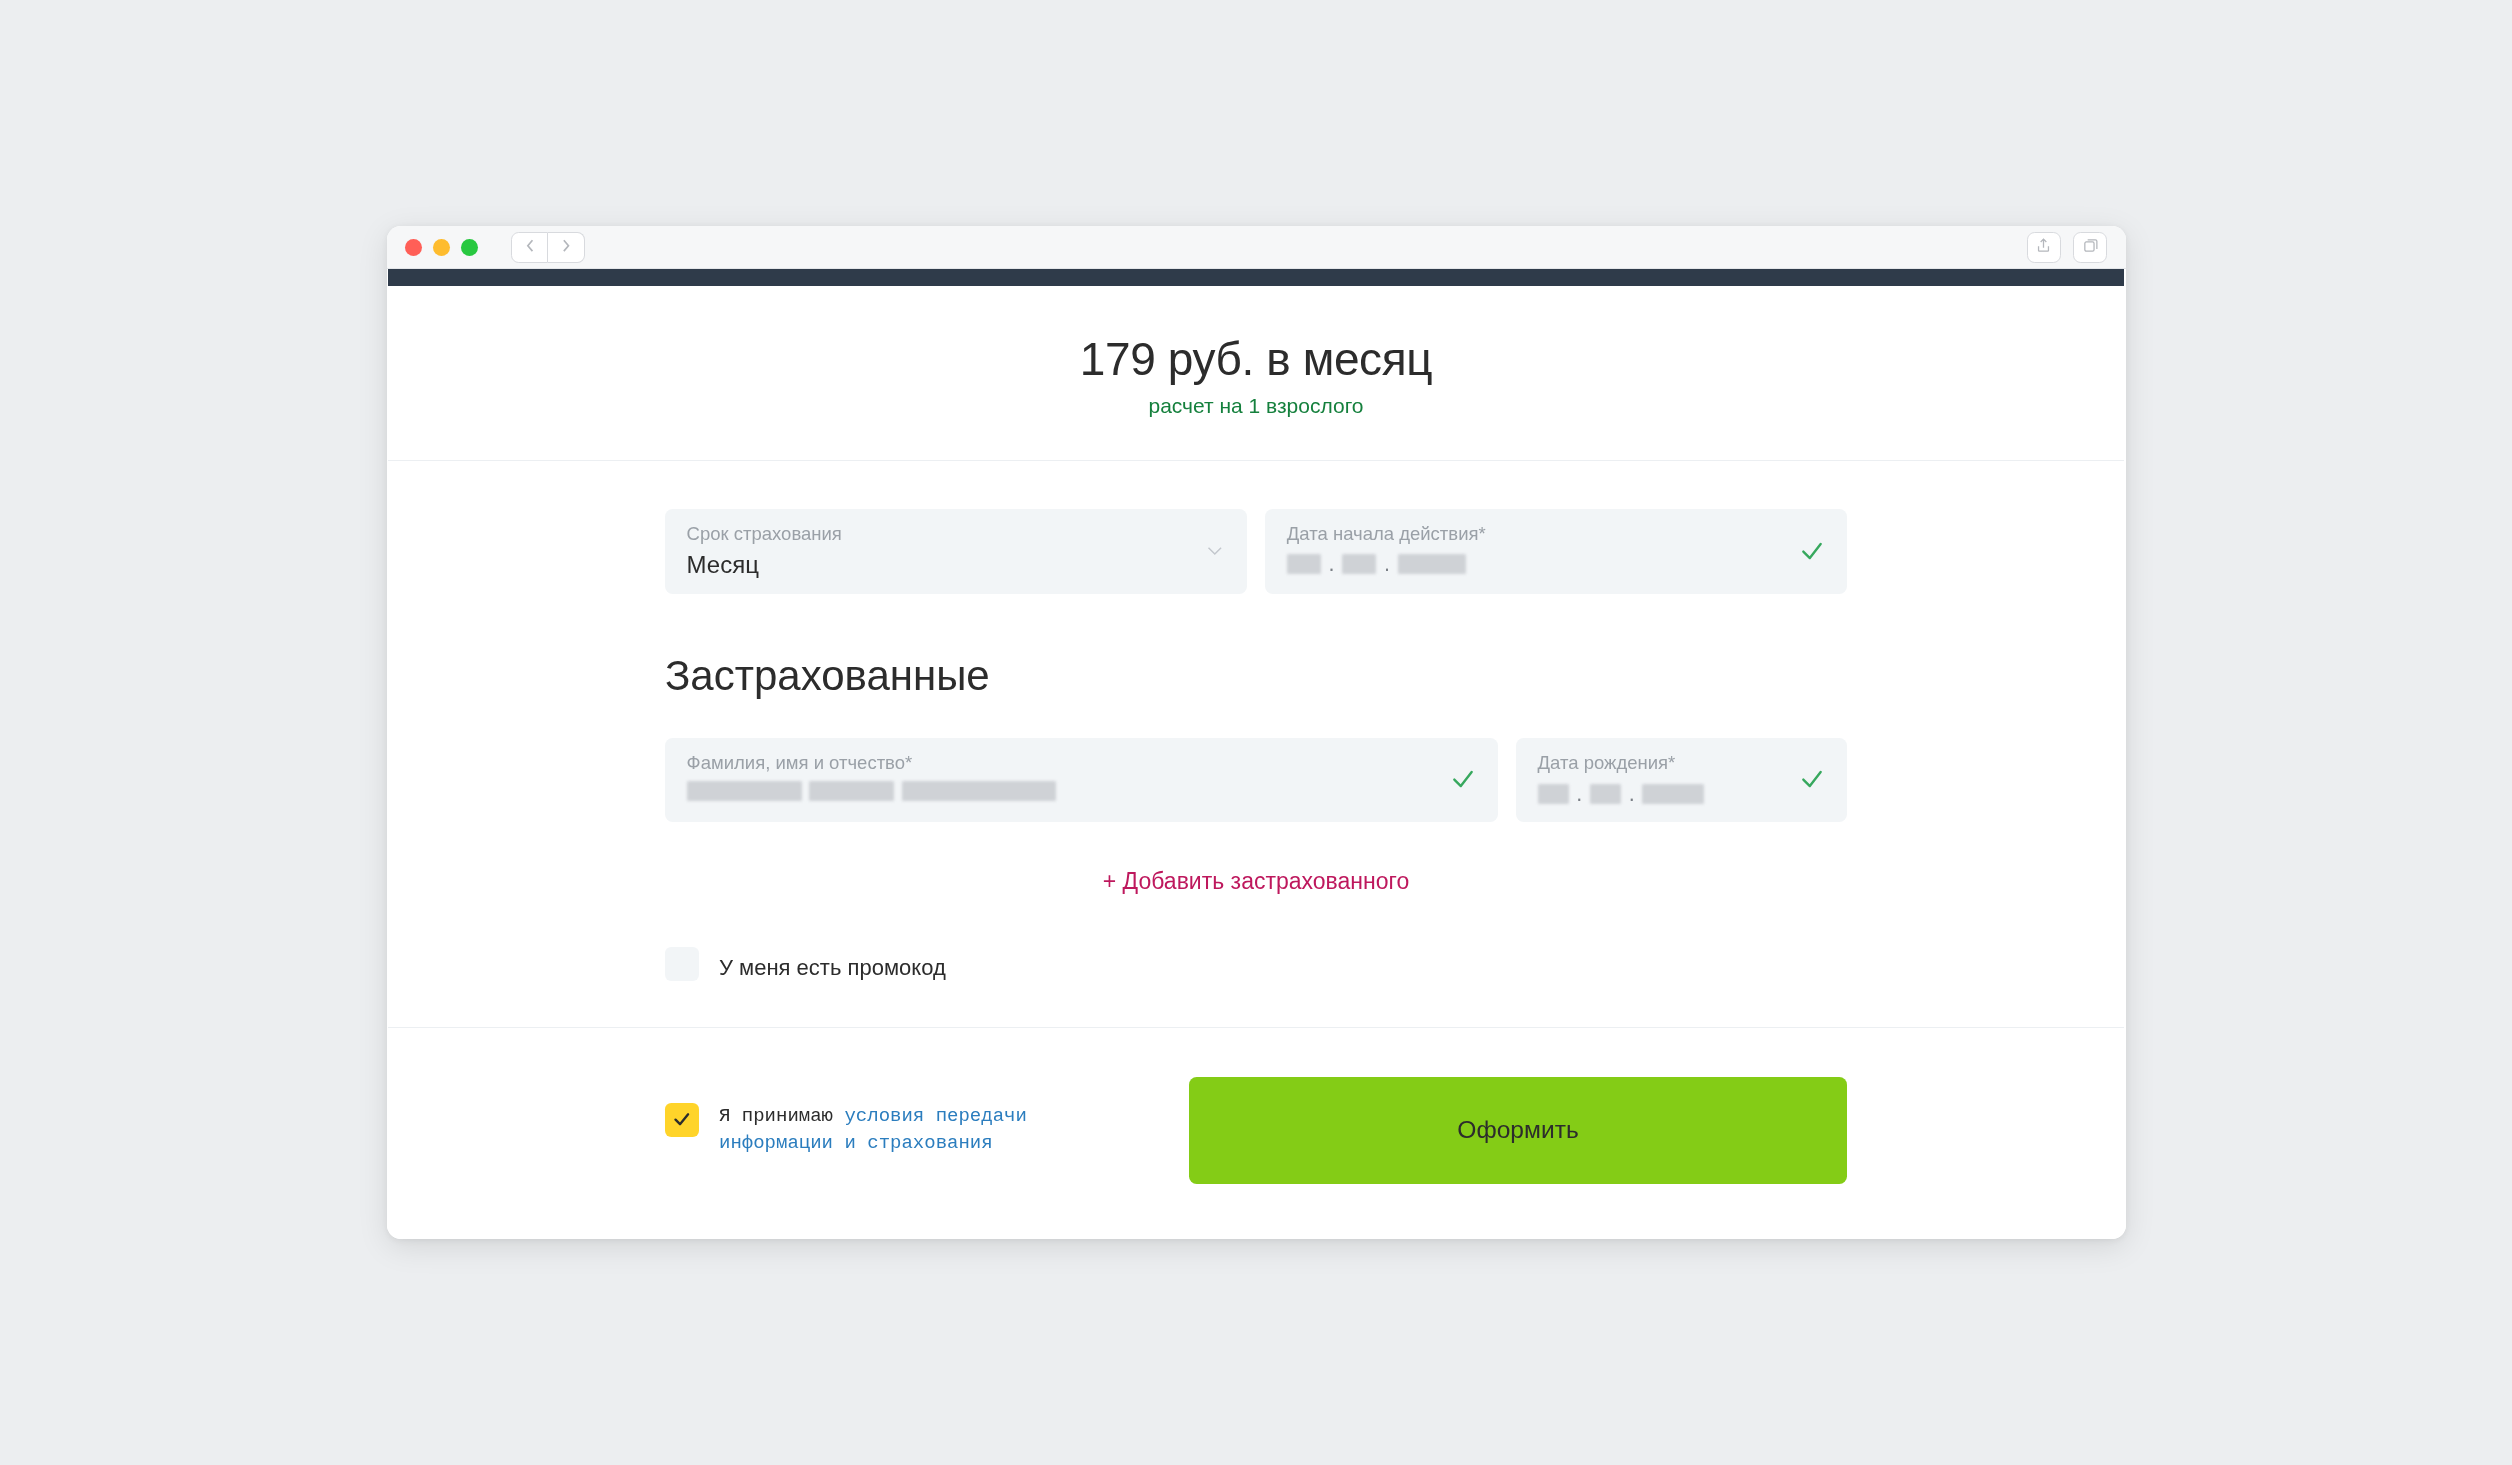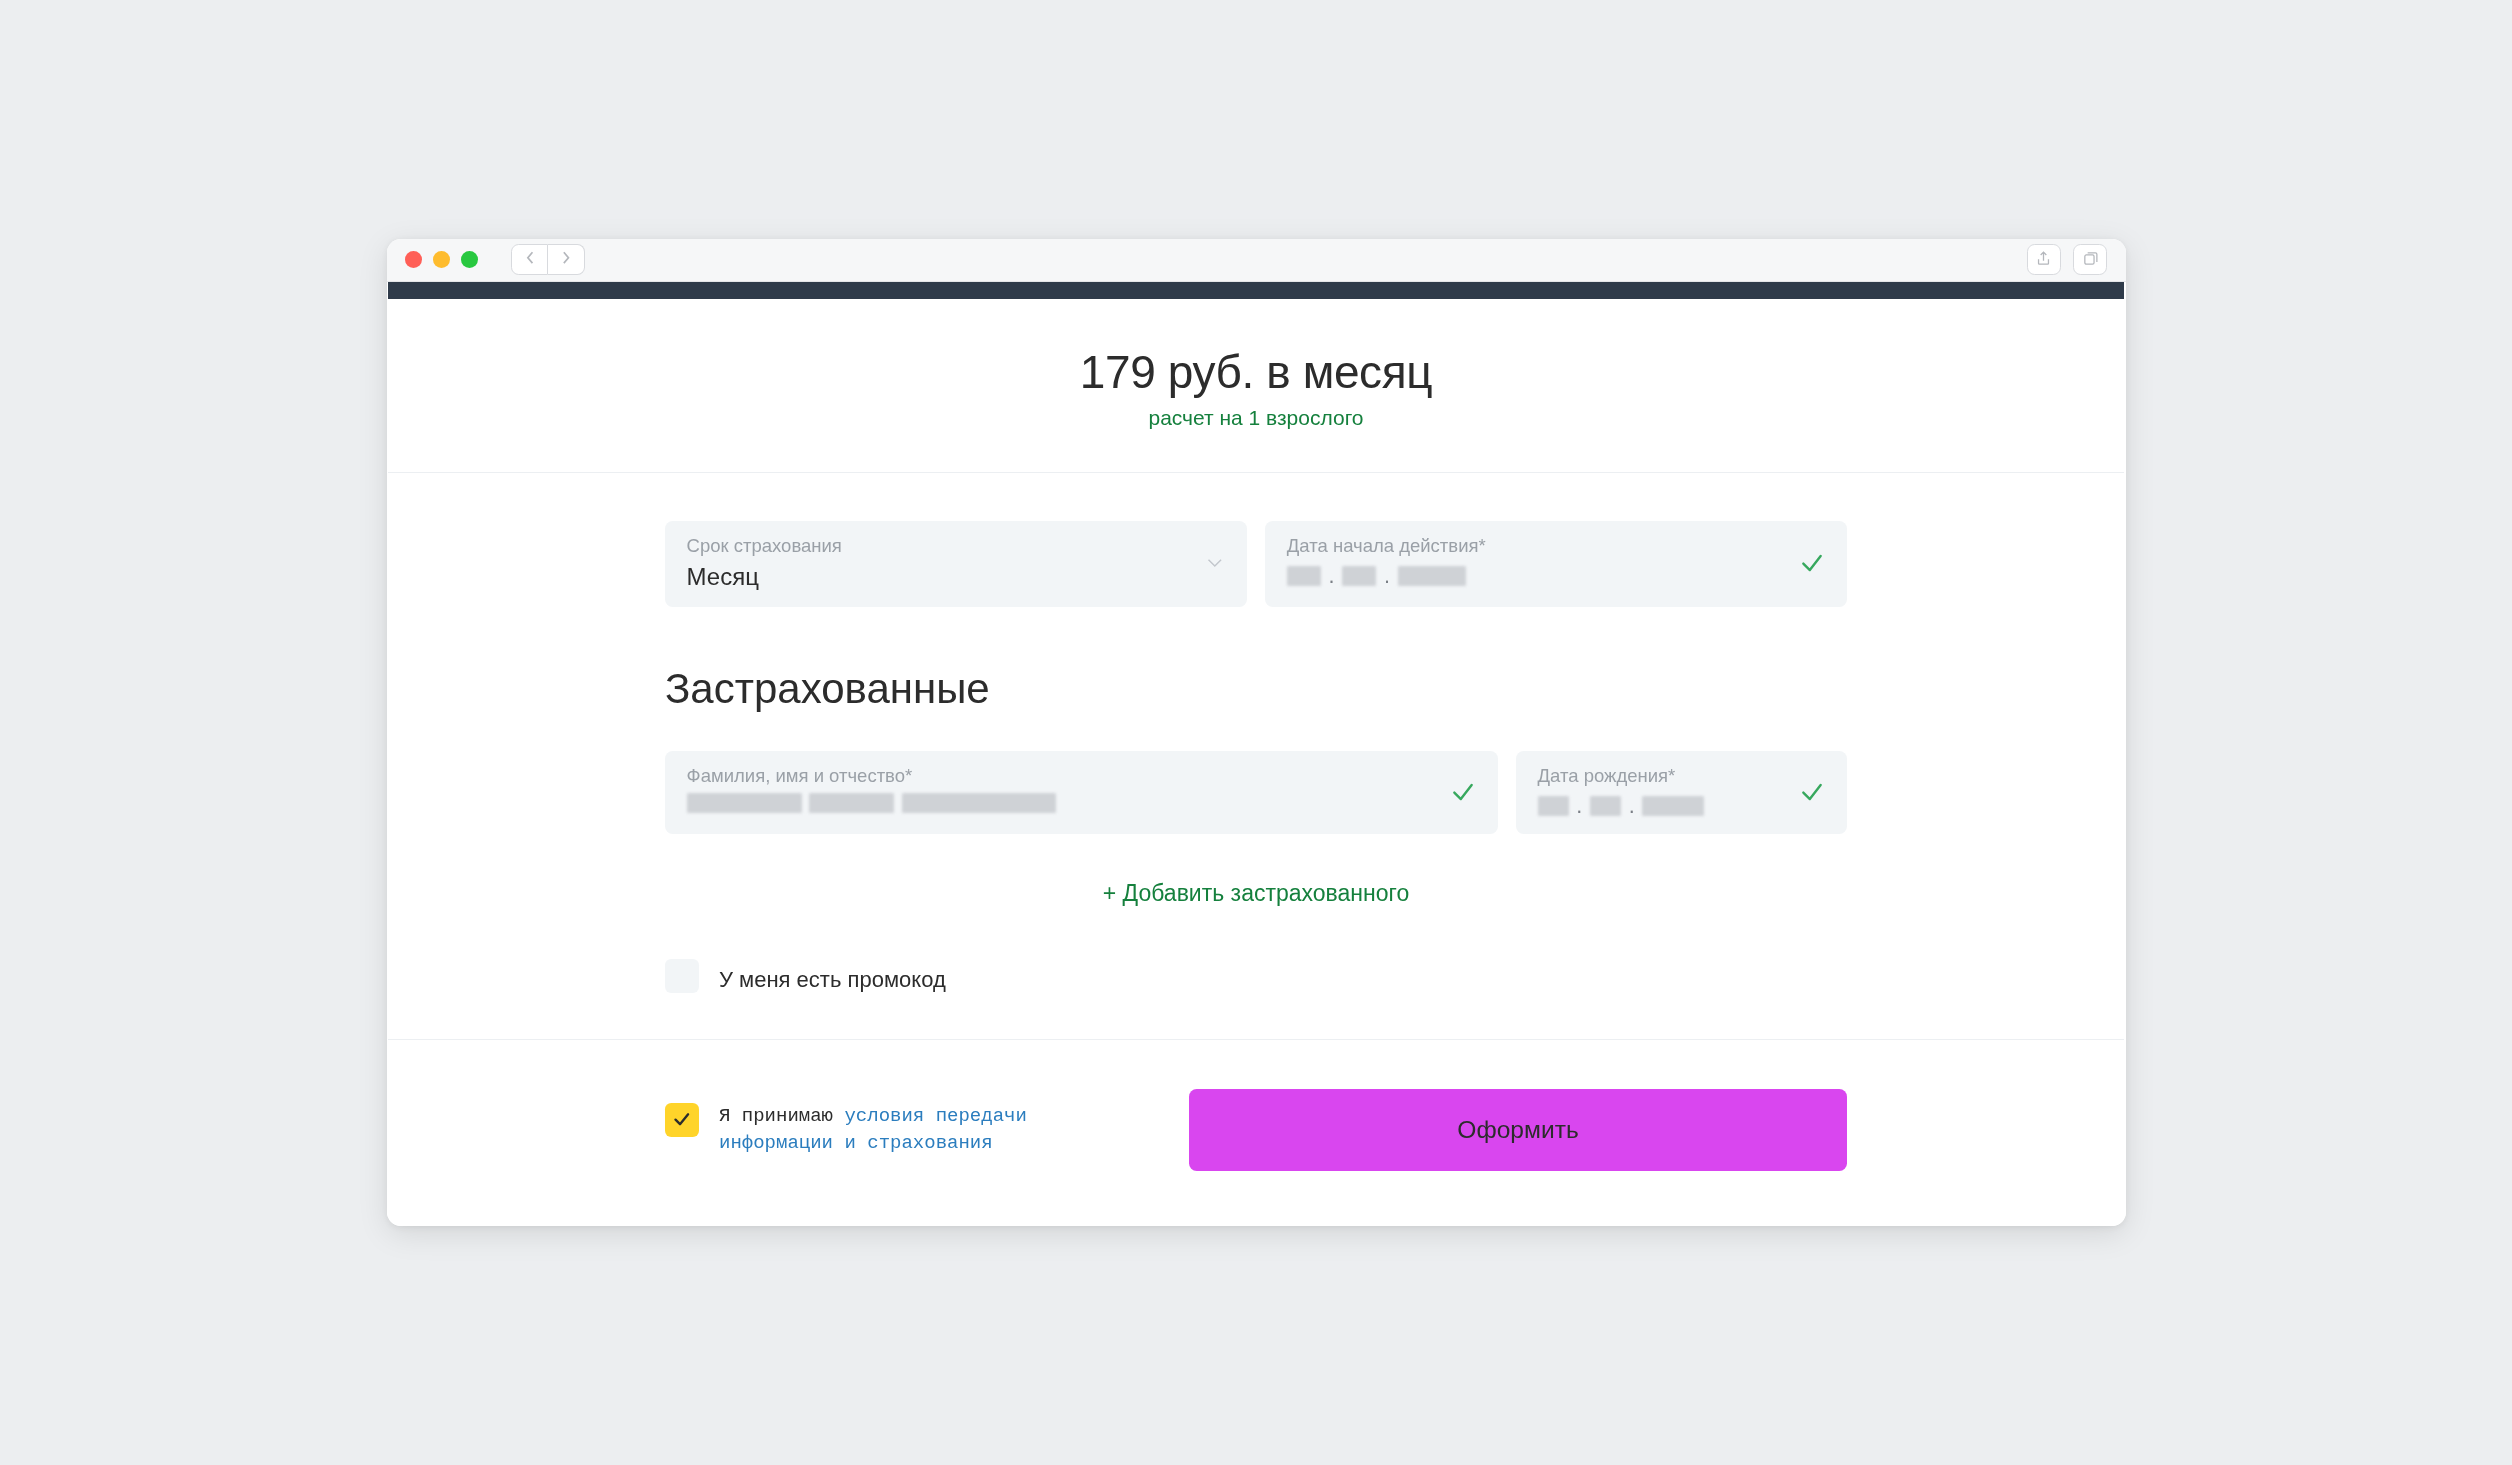--- a/index.html
+++ b/index.html
@@ -116,21 +116,21 @@
     }
 
     .field.narrow { flex: 0 0 331px; }
 
     .add-link {
       text-align: center;
       margin-top: 46px;
     }
     .add-link a {
       font-size: 23px;
-      color: #15803d;
+      color: #be185d;
       font-weight: 300;
       text-decoration: none;
     }
 
     .promo-row {
       display: flex; align-items: flex-end; gap: 20px;
       margin-top: 52px;
     }
     .promo-check {
       width: 34px; height: 34px;
@@ -151,22 +151,22 @@
       background: #ffd42a; border-radius: 6.2px;
       display: flex; align-items: center; justify-content: center;
       flex-shrink: 0;
     }
     .terms-check svg { width: 21.6px; height: 21.6px; fill: none; stroke: #2c2c2c; stroke-width: 2.6; stroke-linecap: round; stroke-linejoin: round; }
     .terms-text { font-size: 19px; line-height: 1.45; color: #2c2c2c; font-weight: 300; font-family: Liberation Mono, monospace; }
     .terms-text .link { color: #2b7dbe; }
 
     .submit-btn {
       flex: 1;
-      height: 82px;
-      background: #d946ef;
+      height: 107px;
+      background: #84cc16;
       border: none;
       border-radius: 7.7px;
       font-size: 24.6px;
       color: #2c2c2c;
       font-weight: 400;
       cursor: pointer;
     }
   </style>
 </head>
 <body>

